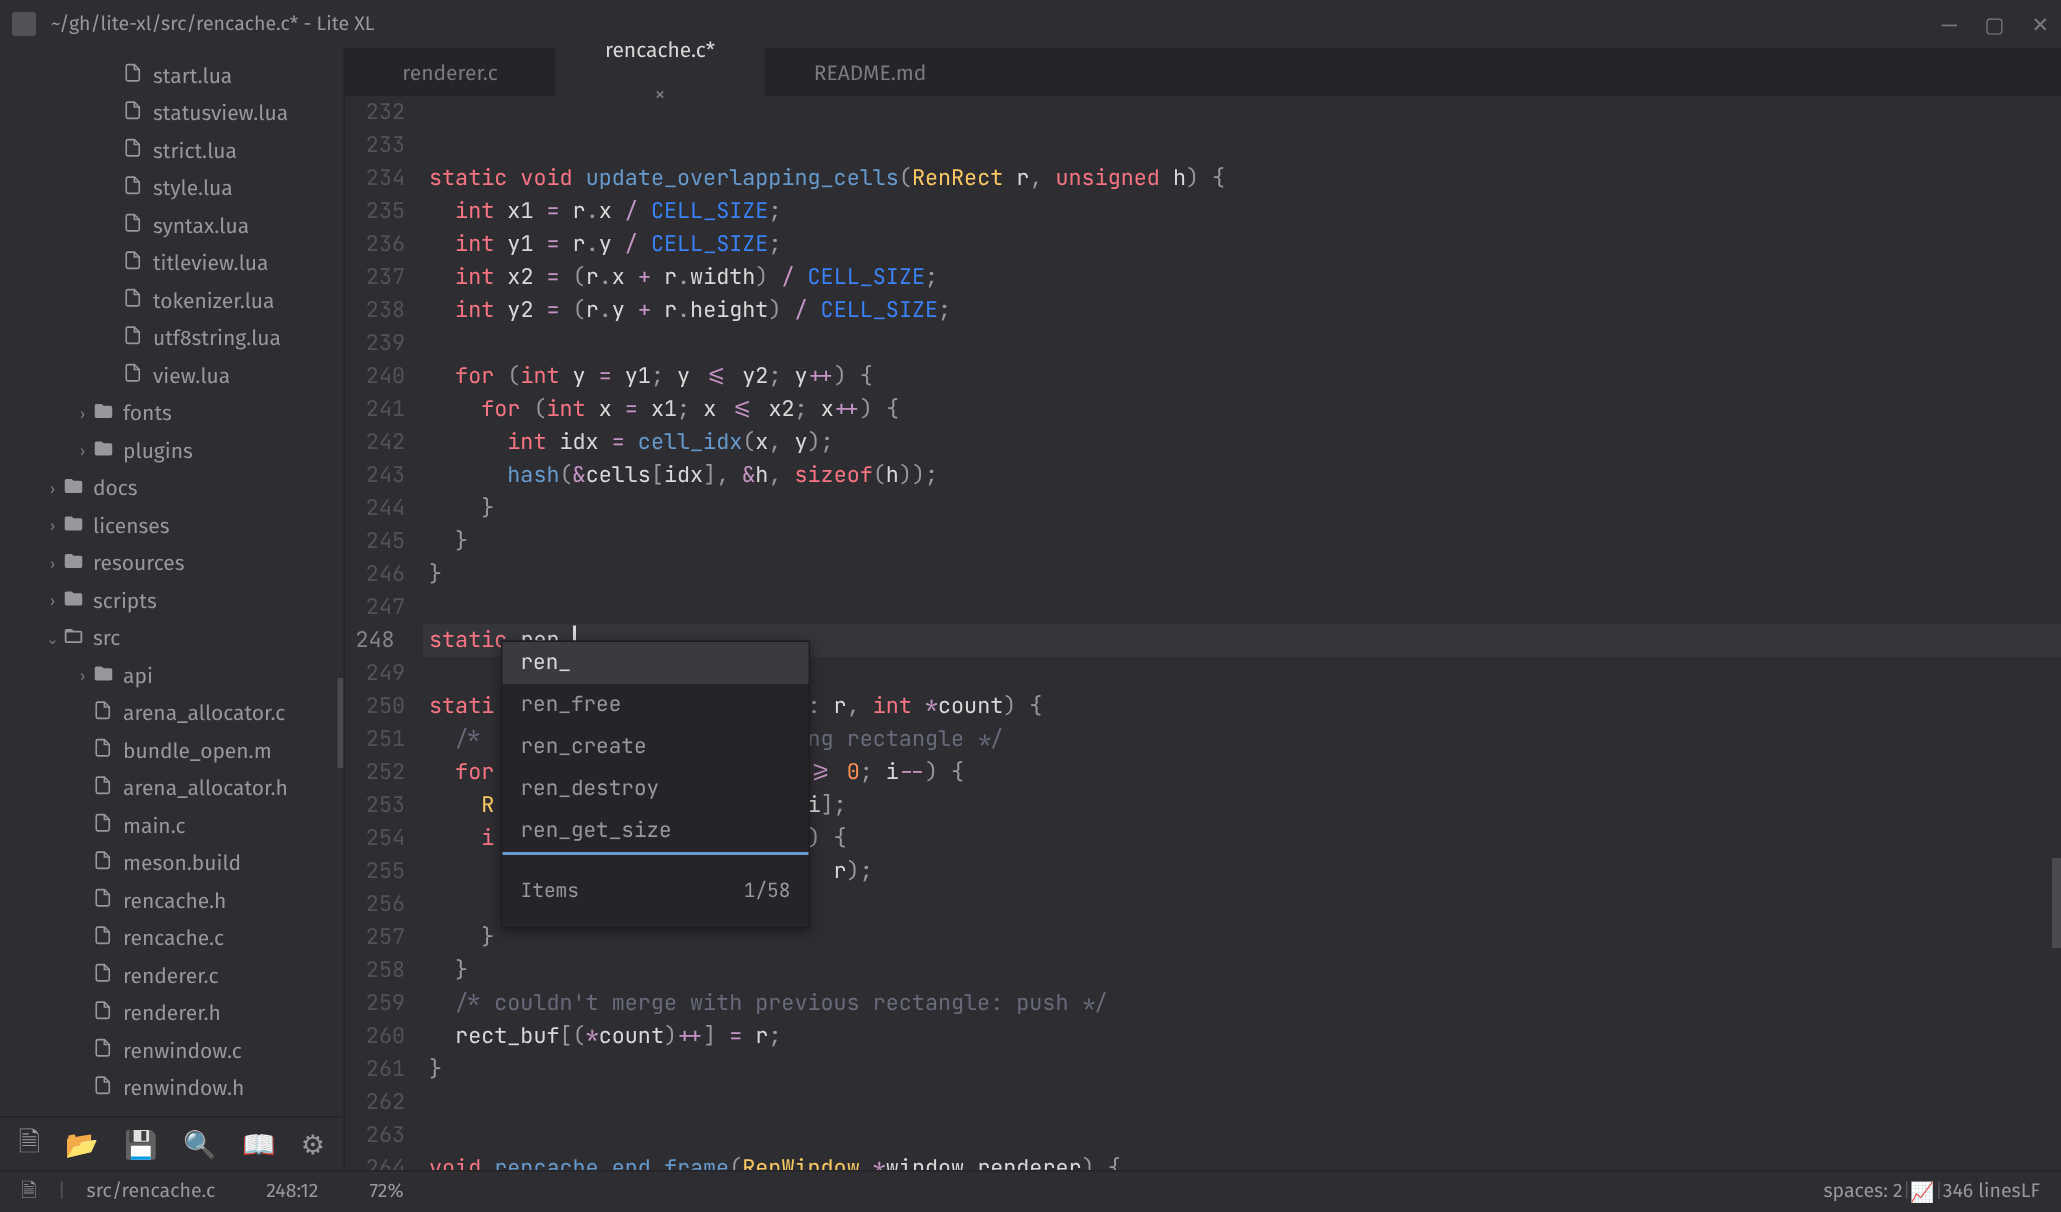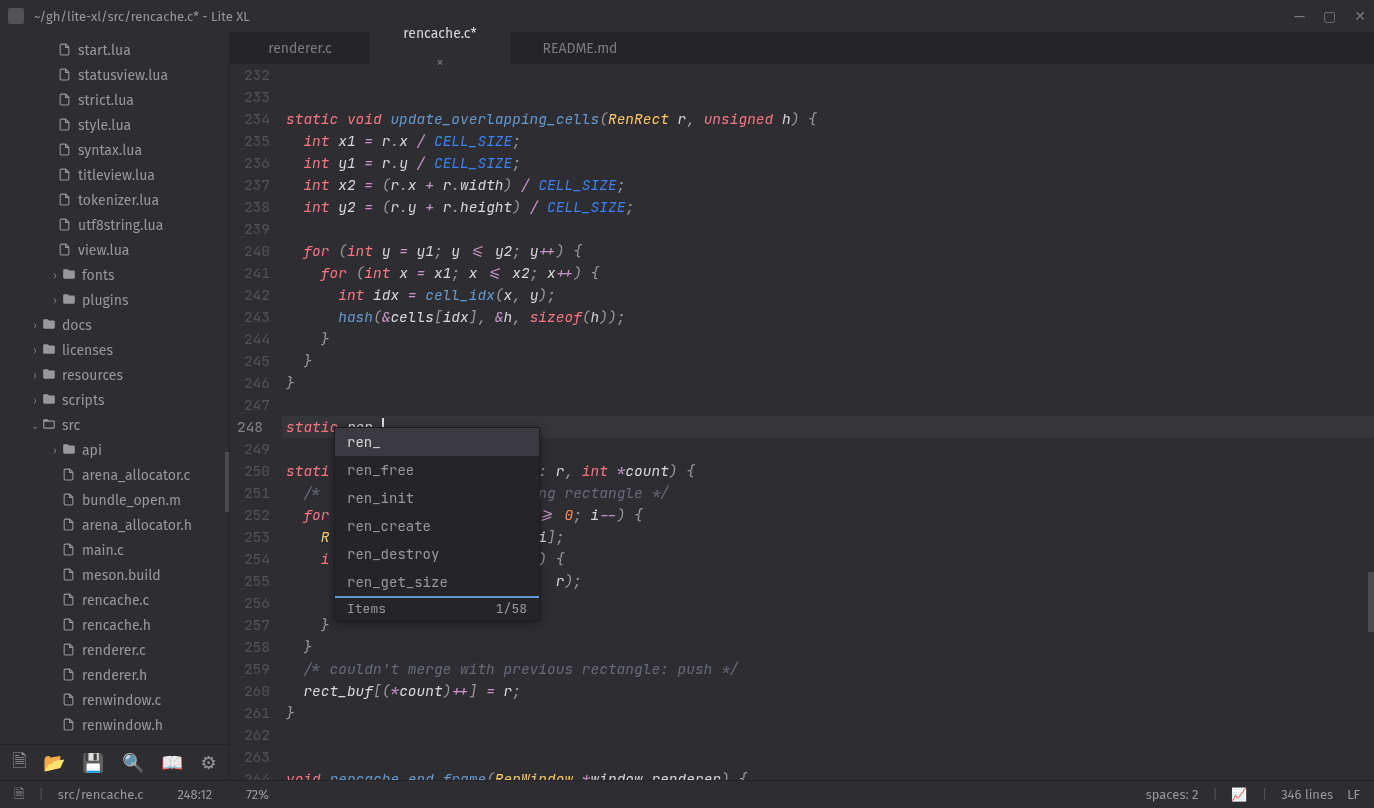--- a/index.html
+++ b/index.html
@@ -57,21 +57,21 @@
     padding-left: 8px;
     color: #97979c;
     cursor: pointer;
     font-size: 14px;
   }
   .tree-item .chevron { width: 14px; color: #7a7a80; font-size: 10px; text-align: center; }
   .tree-item .icon { width: 18px; color: #97979c; font-size: 13px; }
   .tree-item .name { margin-left: 2px; }
   .tree-item.indent1 { padding-left: 28px; }
   .tree-item.indent2 { padding-left: 48px; }
-  .tree-item.indent3 { padding-left: 44px; }
+  .tree-item.indent3 { padding-left: 68px; }
   .sidebar-toolbar {
     height: 36px;
     display: flex;
     align-items: center;
     justify-content: space-around;
     border-top: 1px solid #252529;
     padding: 0 4px;
   }
   .sidebar-toolbar .tb-icon {
     color: #97979c;
@@ -124,21 +124,20 @@
     background: #2e2e32;
     user-select: none;
   }
   .gutter .ln { height: 22px; }
   .gutter .ln.current { color: #83838c; text-align: center; }
   .code {
     flex: 1;
     position: relative;
     white-space: pre;
     color: #97979c;
-    font-style: italic;
   }
   .code .line { height: 22px; padding-left: 4px; }
   .code .line.current { background: #35353a; }
   .kw { color: #f77483; }      
   .kw2 { color: #f77483; }     
   .type { color: #fac863; }    
   .fn { color: #6699cc; }      
   .num { color: #f99157; }     
   .op { color: #c594c5; }      
   .cmt { color: #676b79; }     
@@ -161,21 +160,21 @@
     cursor: pointer;
   }
   .autocomplete .ac-item.selected {
     background: #3a3a40;
     color: #d8d8d8;
   }
   .autocomplete .ac-footer {
     border-top: 2px solid #6699cc;
     display: flex;
     justify-content: space-between;
-    padding: 0 12px;
+    padding: 13px 12px;
     color: #97979c;
     font-size: 13px;
   }
   .cursor {
     display: inline-block;
     width: 2px;
     height: 18px;
     background: #d8d8d8;
     vertical-align: middle;
     margin-bottom: 2px;
@@ -197,21 +196,21 @@
     background: #2e2e32;
     border-top: 1px solid #252529;
     display: flex;
     align-items: center;
     padding: 0 14px;
     font-size: 13px;
     color: #97979c;
     gap: 14px;
   }
   .statusbar .sep { color: #525257; }
-  .statusbar .right { margin-left: auto; display: flex; gap: 14px; align-items: center; text-align: center; }
+  .statusbar .right { margin-left: auto; display: flex; align-items: center; text-align: center; }
   .sidebar-scroll {
     position: relative;
   }
   .sidebar-scroll .thumb {
     position: absolute;
     right: 0;
     width: 4px;
     background: #4a4a4f;
   }
 </style>
@@ -399,29 +398,29 @@
               <path d="M14 2v6h6"></path>
             </svg></span>
           <span class="name">meson.build</span>
         </div>
         <div class="tree-item indent2">
           <span class="chevron"></span>
           <span class="icon"><svg width="13" height="13" viewBox="0 0 24 24" fill="none" stroke="#97979c" stroke-width="2">
               <path d="M14 2H6a2 2 0 00-2 2v16a2 2 0 002 2h12a2 2 0 002-2V8z"></path>
               <path d="M14 2v6h6"></path>
             </svg></span>
+          <span class="name">rencache.h</span>
+        </div>
+        <div class="tree-item indent2">
+          <span class="chevron"></span>
+          <span class="icon"><svg width="13" height="13" viewBox="0 0 24 24" fill="none" stroke="#97979c" stroke-width="2">
+              <path d="M14 2H6a2 2 0 00-2 2v16a2 2 0 002 2h12a2 2 0 002-2V8z"></path>
+              <path d="M14 2v6h6"></path>
+            </svg></span>
           <span class="name">rencache.c</span>
-        </div>
-        <div class="tree-item indent2">
-          <span class="chevron"></span>
-          <span class="icon"><svg width="13" height="13" viewBox="0 0 24 24" fill="none" stroke="#97979c" stroke-width="2">
-              <path d="M14 2H6a2 2 0 00-2 2v16a2 2 0 002 2h12a2 2 0 002-2V8z"></path>
-              <path d="M14 2v6h6"></path>
-            </svg></span>
-          <span class="name">rencache.h</span>
         </div>
         <div class="tree-item indent2">
           <span class="chevron"></span>
           <span class="icon"><svg width="13" height="13" viewBox="0 0 24 24" fill="none" stroke="#97979c" stroke-width="2">
               <path d="M14 2H6a2 2 0 00-2 2v16a2 2 0 002 2h12a2 2 0 002-2V8z"></path>
               <path d="M14 2v6h6"></path>
             </svg></span>
           <span class="name">renderer.c</span>
         </div>
         <div class="tree-item indent2">
@@ -508,21 +507,20 @@
           <div class="ln">263</div>
           <div class="ln">264</div>
         </div>
       <div class="code" id="code"><div class="line">&nbsp;</div><div class="line">&nbsp;</div><div class="line"><span class="kw">static</span> <span class="kw2">void</span> <span class="fn">update_overlapping_cells</span><span class="punct">(</span><span class="type">RenRect</span> <span class="id">r</span><span class="punct">,</span> <span class="kw2">unsigned</span> <span class="id">h</span><span class="punct">) {</span></div><div class="line">  <span class="kw2">int</span> <span class="id">x1</span> <span class="op">=</span> <span class="id">r</span><span class="punct">.</span><span class="id">x</span> <span class="op">/</span> <span class="const">CELL_SIZE</span><span class="punct">;</span></div><div class="line">  <span class="kw2">int</span> <span class="id">y1</span> <span class="op">=</span> <span class="id">r</span><span class="punct">.</span><span class="id">y</span> <span class="op">/</span> <span class="const">CELL_SIZE</span><span class="punct">;</span></div><div class="line">  <span class="kw2">int</span> <span class="id">x2</span> <span class="op">=</span> <span class="punct">(</span><span class="id">r</span><span class="punct">.</span><span class="id">x</span> <span class="op">+</span> <span class="id">r</span><span class="punct">.</span><span class="id">width</span><span class="punct">)</span> <span class="op">/</span> <span class="const">CELL_SIZE</span><span class="punct">;</span></div><div class="line">  <span class="kw2">int</span> <span class="id">y2</span> <span class="op">=</span> <span class="punct">(</span><span class="id">r</span><span class="punct">.</span><span class="id">y</span> <span class="op">+</span> <span class="id">r</span><span class="punct">.</span><span class="id">height</span><span class="punct">)</span> <span class="op">/</span> <span class="const">CELL_SIZE</span><span class="punct">;</span></div><div class="line">&nbsp;</div><div class="line">  <span class="kw">for</span> <span class="punct">(</span><span class="kw2">int</span> <span class="id">y</span> <span class="op">=</span> <span class="id">y1</span><span class="punct">;</span> <span class="id">y</span> <span class="op">&lt;=</span> <span class="id">y2</span><span class="punct">;</span> <span class="id">y</span><span class="op">++</span><span class="punct">) {</span></div><div class="line">    <span class="kw">for</span> <span class="punct">(</span><span class="kw2">int</span> <span class="id">x</span> <span class="op">=</span> <span class="id">x1</span><span class="punct">;</span> <span class="id">x</span> <span class="op">&lt;=</span> <span class="id">x2</span><span class="punct">;</span> <span class="id">x</span><span class="op">++</span><span class="punct">) {</span></div><div class="line">      <span class="kw2">int</span> <span class="id">idx</span> <span class="op">=</span> <span class="fn">cell_idx</span><span class="punct">(</span><span class="id">x</span><span class="punct">,</span> <span class="id">y</span><span class="punct">);</span></div><div class="line">      <span class="fn">hash</span><span class="punct">(</span><span class="op">&amp;</span><span class="id">cells</span><span class="punct">[</span><span class="id">idx</span><span class="punct">],</span> <span class="op">&amp;</span><span class="id">h</span><span class="punct">,</span> <span class="kw">sizeof</span><span class="punct">(</span><span class="id">h</span><span class="punct">));</span></div><div class="line">    <span class="punct">}</span></div><div class="line">  <span class="punct">}</span></div><div class="line"><span class="punct">}</span></div><div class="line">&nbsp;</div><div class="line current"><span class="kw">static</span> <span class="id">ren_</span><span class="cursor"></span></div><div class="line">&nbsp;</div><div class="line"><span class="kw">stati</span>                        <span class="punct">:</span> <span class="id">r</span><span class="punct">,</span> <span class="kw2">int</span> <span class="op">*</span><span class="id">count</span><span class="punct">) {</span></div><div class="line">  <span class="cmt">/* </span>                        <span class="cmt">ng rectangle */</span></div><div class="line">  <span class="kw">for</span>                        <span class="op">&gt;=</span> <span class="num">0</span><span class="punct">;</span> <span class="id">i</span><span class="op">--</span><span class="punct">) {</span></div><div class="line">    <span class="type">R</span>                        <span class="id">i</span><span class="punct">];</span></div><div class="line">    <span class="kw">i</span>                        <span class="punct">) {</span></div><div class="line">                               <span class="id">r</span><span class="punct">);</span></div><div class="line">&nbsp;</div><div class="line">    <span class="punct">}</span></div><div class="line">  <span class="punct">}</span></div><div class="line">  <span class="cmt">/* couldn't merge with previous rectangle: push */</span></div><div class="line">  <span class="id">rect_buf</span><span class="punct">[(</span><span class="op">*</span><span class="id">count</span><span class="punct">)</span><span class="op">++</span><span class="punct">]</span> <span class="op">=</span> <span class="id">r</span><span class="punct">;</span></div><div class="line"><span class="punct">}</span></div><div class="line">&nbsp;</div><div class="line">&nbsp;</div><div class="line"><span class="kw2">void</span> <span class="fn">rencache_end_frame</span><span class="punct">(</span><span class="type">RenWindow</span> <span class="op">*</span><span class="id">window_renderer</span><span class="punct">) {</span></div></div>
       <div class="editor-scrollbar">
         <div class="thumb" style="top:508px;height:60px;"></div>
       </div>
       <div class="autocomplete" id="autocomplete" style="left:104px; top:363px;">
           <div class="ac-item selected">ren_</div>
           <div class="ac-item">ren_free</div>
-          <div class="ac-item">ren_init</div>
           <div class="ac-item">ren_create</div>
           <div class="ac-item">ren_destroy</div>
           <div class="ac-item">ren_get_size</div>
           <div class="ac-footer">
             <span>Items</span>
             <span>1/58</span>
           </div>
         </div>
     </div>
   </div>

